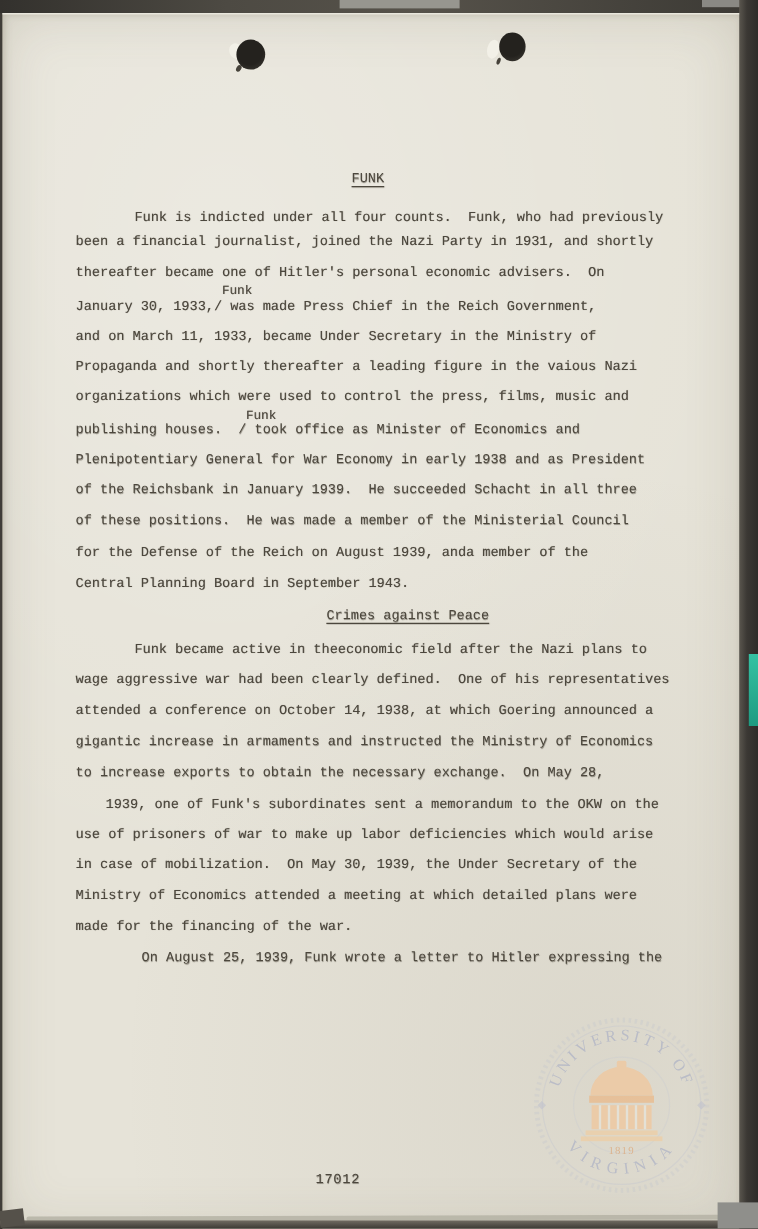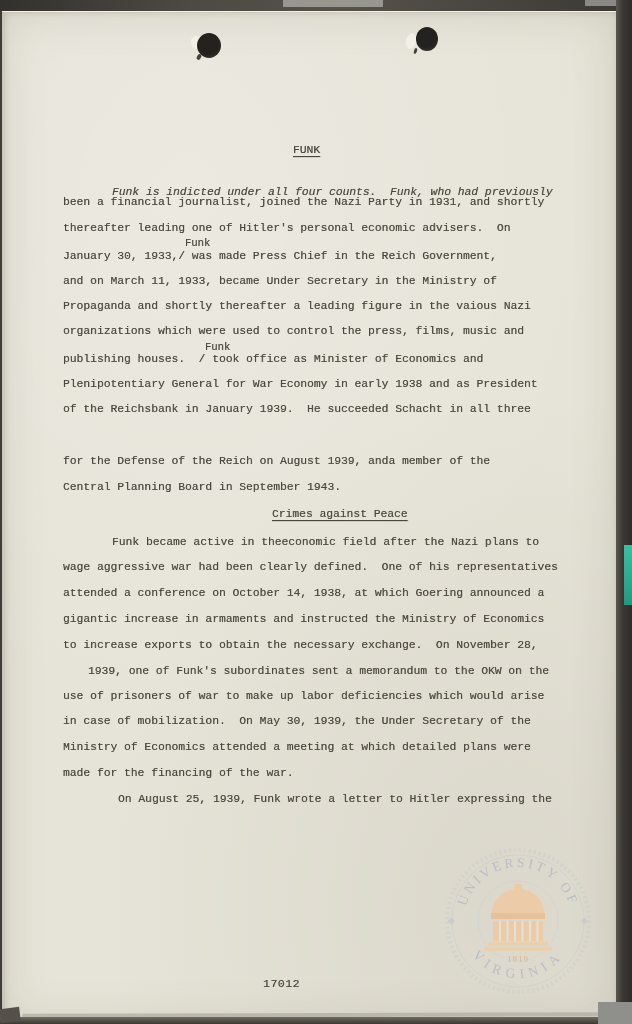--- a/index.html
+++ b/index.html
@@ -110,40 +110,41 @@
         <line x1="97.5" y1="78" x2="97.5" y2="98"></line>
       </g>
       <rect x="48" y="99" width="60" height="4" fill="#eccfa9"></rect>
       <rect x="44" y="104" width="68" height="4" fill="#eccfa9"></rect>
       <text x="78" y="119" text-anchor="middle" font-family="Liberation Serif, serif" font-size="9" letter-spacing="1" fill="#dcae84">1819</text>
     </g>
   </svg>
 
   <div class="text-layer">
       <div class="tline title" style="left: 293px; top: 144px;">FUNK</div>
-      <div class="tline" style="left: 112px; top: 186px; font-style: italic;">Funk is indicted under all four counts.  Funk, who had previously</div>
+      <div class="tline" style="left: 112px; top: 176px;">Funk is indicted under all four counts.  Funk, who had previously</div>
       <div class="tline" style="left: 63px; top: 196px;">been a financial journalist, joined the Nazi Party in 1931, and shortly</div>
-      <div class="tline" style="left: 63px; top: 222px;">thereafter leading one of Hitler's personal economic advisers.  On</div>
+      <div class="tline" style="left: 63px; top: 222px;">thereafter became one of Hitler's personal economic advisers.  On</div>
       <div class="tline insert" style="left: 185px; top: 237px;">Funk</div>
       <div class="tline" style="left: 63px; top: 250px;">January 30, 1933,/ was made Press Chief in the Reich Government,</div>
       <div class="tline" style="left: 63px; top: 275px;">and on March 11, 1933, became Under Secretary in the Ministry of</div>
       <div class="tline" style="left: 63px; top: 325px;">organizations which were used to control the press, films, music and</div>
       <div class="tline" style="left: 63px; top: 300px;">Propaganda and shortly thereafter a leading figure in the vaious Nazi</div>
       <div class="tline insert" style="left: 205px; top: 341px;">Funk</div>
       <div class="tline" style="left: 63px; top: 353px;">publishing houses.  / took office as Minister of Economics and</div>
       <div class="tline" style="left: 63px; top: 378px;">Plenipotentiary General for War Economy in early 1938 and as President</div>
       <div class="tline" style="left: 63px; top: 403px;">of the Reichsbank in January 1939.  He succeeded Schacht in all three</div>
+      <div class="tline" style="left: 63px; top: 429px;">of these positions.  He was made a member of the Ministerial Council</div>
       <div class="tline" style="left: 63px; top: 455px;">for the Defense of the Reich on August 1939, anda member of the</div>
       <div class="tline" style="left: 63px; top: 481px;">Central Planning Board in September 1943.</div>
       <div class="tline heading" style="left: 272px; top: 508px;">Crimes against Peace</div>
       <div class="tline" style="left: 112px; top: 536px;">Funk became active in theeconomic field after the Nazi plans to</div>
       <div class="tline" style="left: 63px; top: 561px;">wage aggressive war had been clearly defined.  One of his representatives</div>
       <div class="tline" style="left: 63px; top: 587px;">attended a conference on October 14, 1938, at which Goering announced a</div>
       <div class="tline" style="left: 63px; top: 613px;">gigantic increase in armaments and instructed the Ministry of Economics</div>
-      <div class="tline" style="left: 63px; top: 639px;">to increase exports to obtain the necessary exchange.  On November 28,</div>
+      <div class="tline" style="left: 63px; top: 639px;">to increase exports to obtain the necessary exchange.  On May 28,</div>
       <div class="tline" style="left: 63px; top: 665px; margin-left: 25px;">1939, one of Funk's subordinates sent a memorandum to the OKW on the</div>
       <div class="tline" style="left: 63px; top: 690px; text-align: right;">use of prisoners of war to make up labor deficiencies which would arise</div>
       <div class="tline" style="left: 63px; top: 715px;">in case of mobilization.  On May 30, 1939, the Under Secretary of the</div>
       <div class="tline" style="left: 63px; top: 767px;">made for the financing of the war.</div>
       <div class="tline" style="left: 63px; top: 741px;">Ministry of Economics attended a meeting at which detailed plans were</div>
       <div class="tline" style="left: 118px; top: 793px;">On August 25, 1939, Funk wrote a letter to Hitler expressing the</div>
       <div class="tline pagenum" style="left: 263px; top: 977px;">17012</div>
     </div>
 
   <div class="bottom-shadow"></div>

